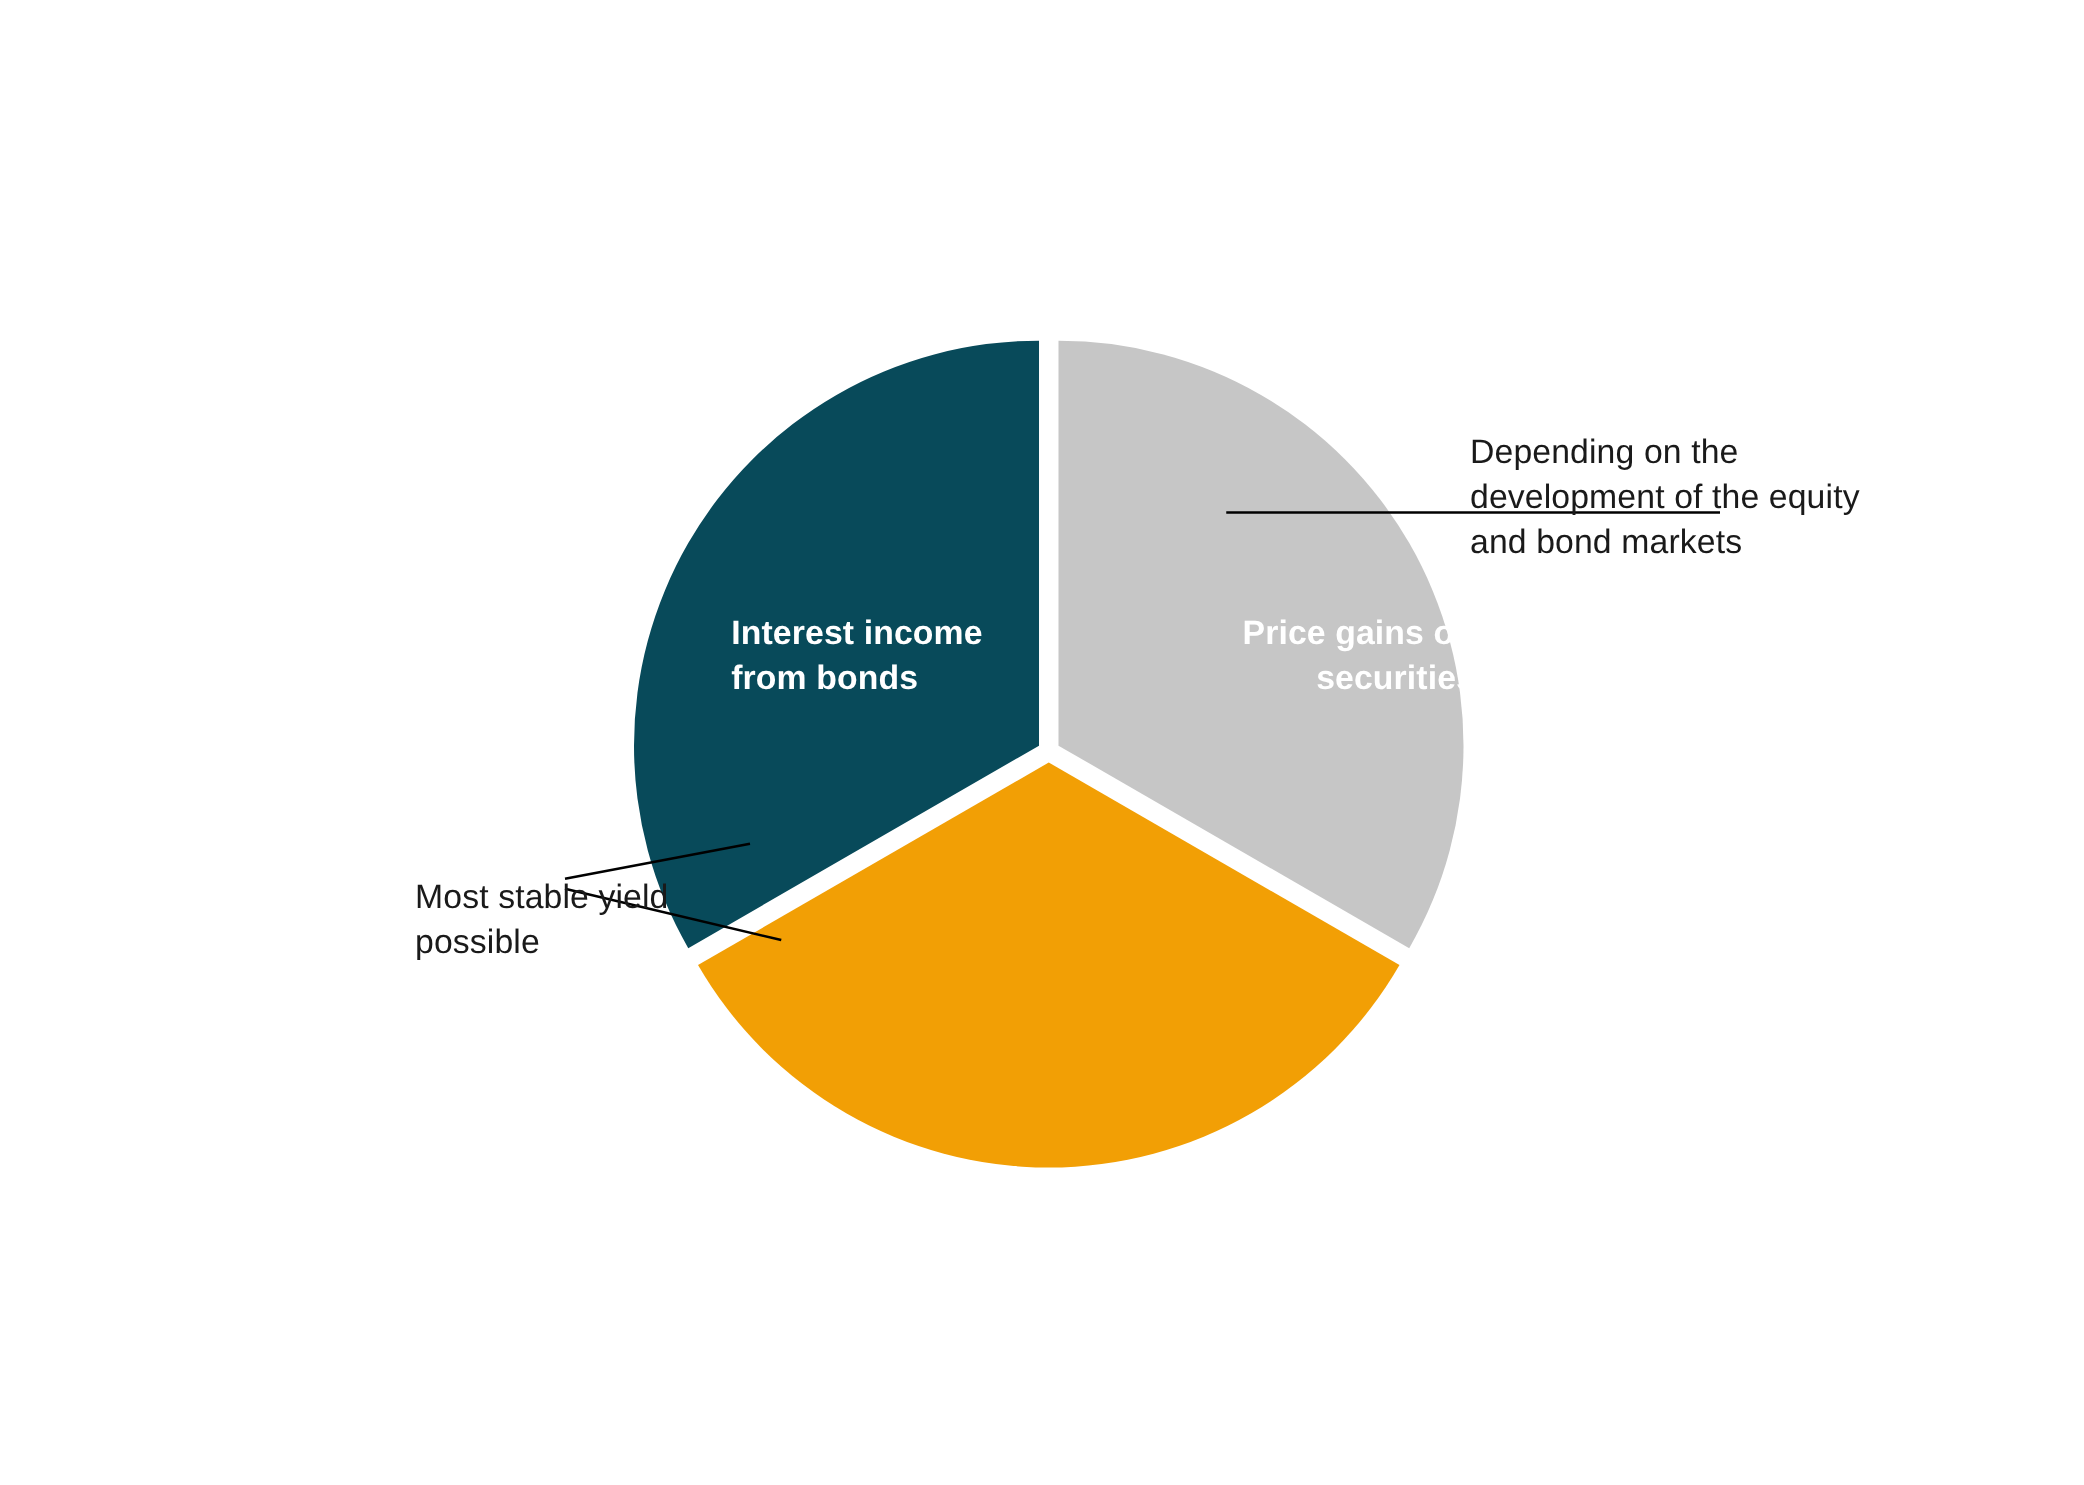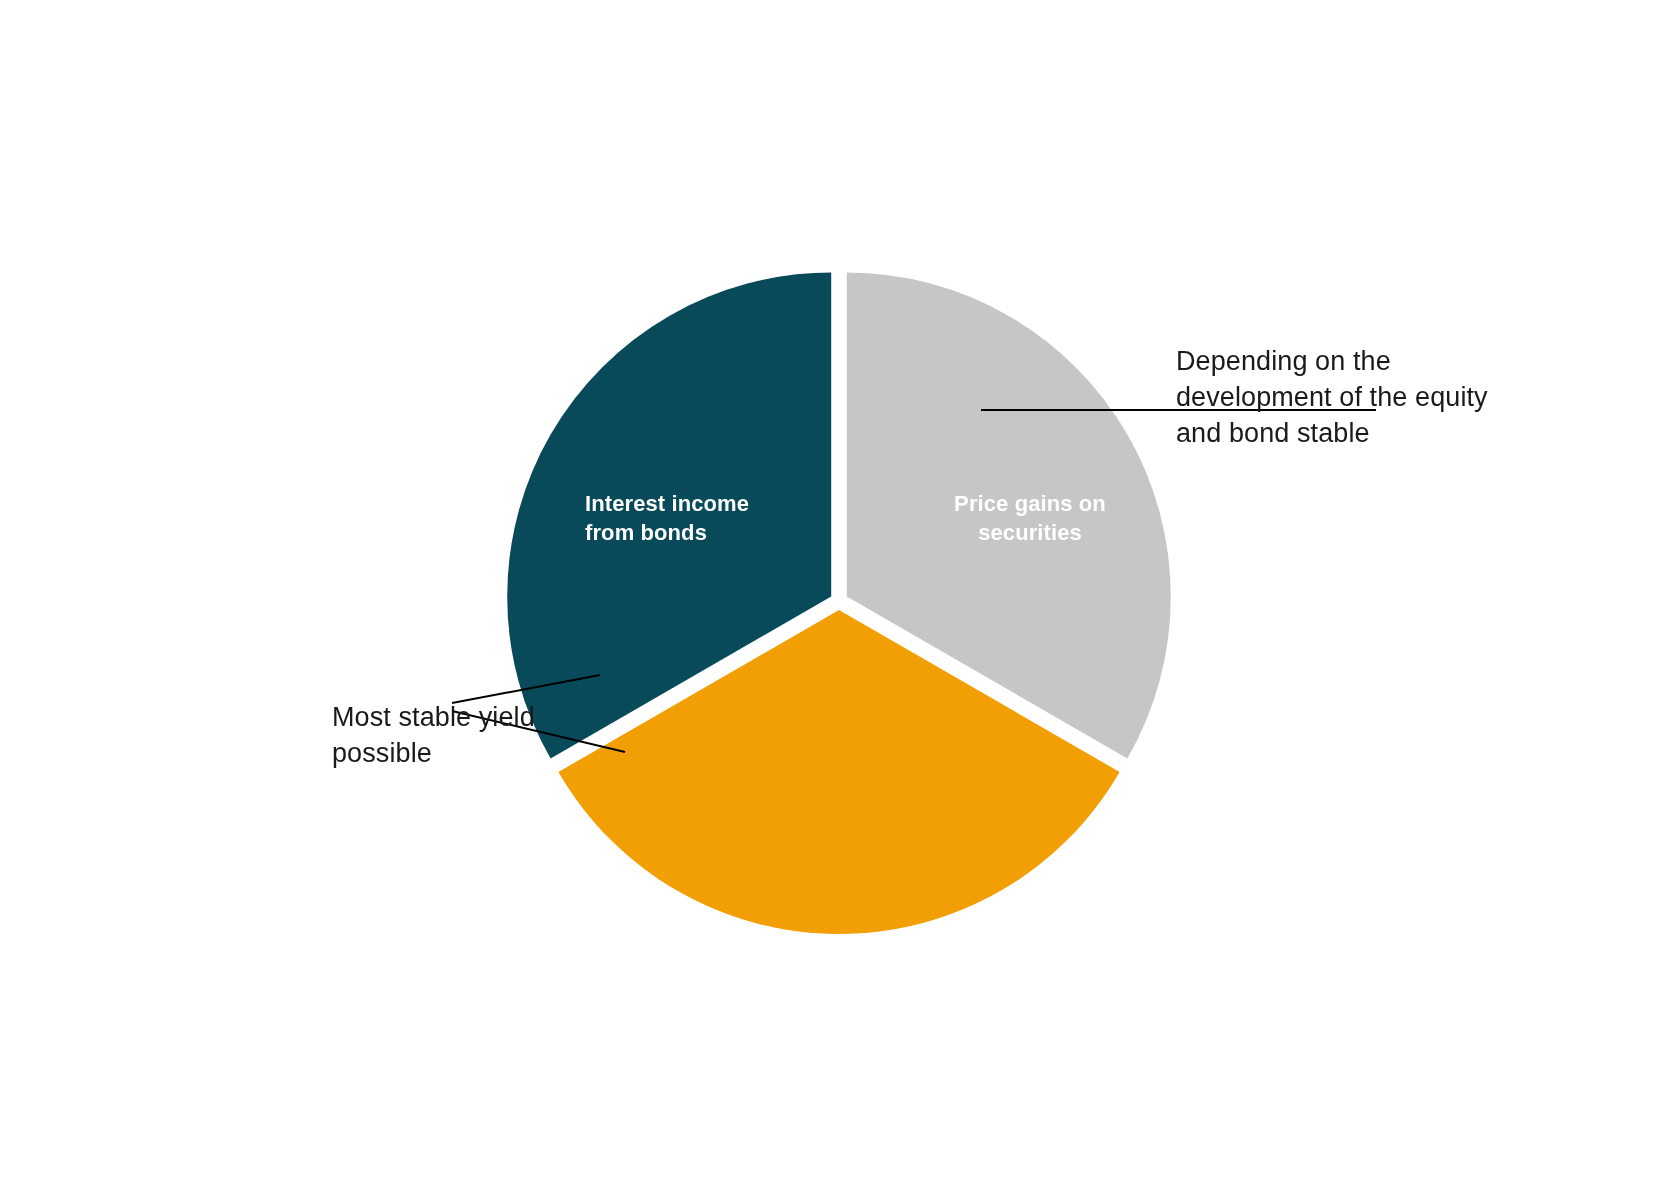--- a/index.html
+++ b/index.html
@@ -38,29 +38,29 @@
   }
   #annot-left {
     left: 332px;
     top: 700px;
     width: 210px;
     text-align: left;
   }
   .slice-label {
     position: absolute;
     font-family: "Liberation Sans", sans-serif;
-    font-size: 22px;
+    font-size: 27px;
     font-weight: bold;
     line-height: 1.33;
     color: #ffffff;
     white-space: pre-line;
     letter-spacing: 0.1px;
   }
   #label-teal  { left: 585px; top: 489px; width: 250px; text-align: left; }
-  #label-gray  { left: 915px; top: 489px; width: 230px; text-align: center; }
+  #label-gray  { left: 950px; top: 489px; width: 230px; text-align: right; }
   #label-orange{ left: 741px; top: 768px; width: 260px; text-align: left; }
 </style>
 </head>
 <body>
 
 <div id="figure">
 
   <svg id="pie-svg" width="1667" height="1188" viewBox="0 0 1667 1188" xmlns="http://www.w3.org/2000/svg">
 
     <rect x="0" y="0" width="1667" height="1188" fill="#ffffff"></rect>
@@ -79,18 +79,18 @@
 
   <div class="slice-label" id="label-teal">Interest income
 from bonds</div>
 
   <div class="slice-label" id="label-gray">Price gains on
 securities</div>
 
 
   <div class="annot" id="annot-right">Depending on the
 development of the equity
-and bond stable</div>
+and bond markets</div>
 
   <div class="annot" id="annot-left">Most stable yield
 possible</div>
 
 </div>
 
 </body></html>

